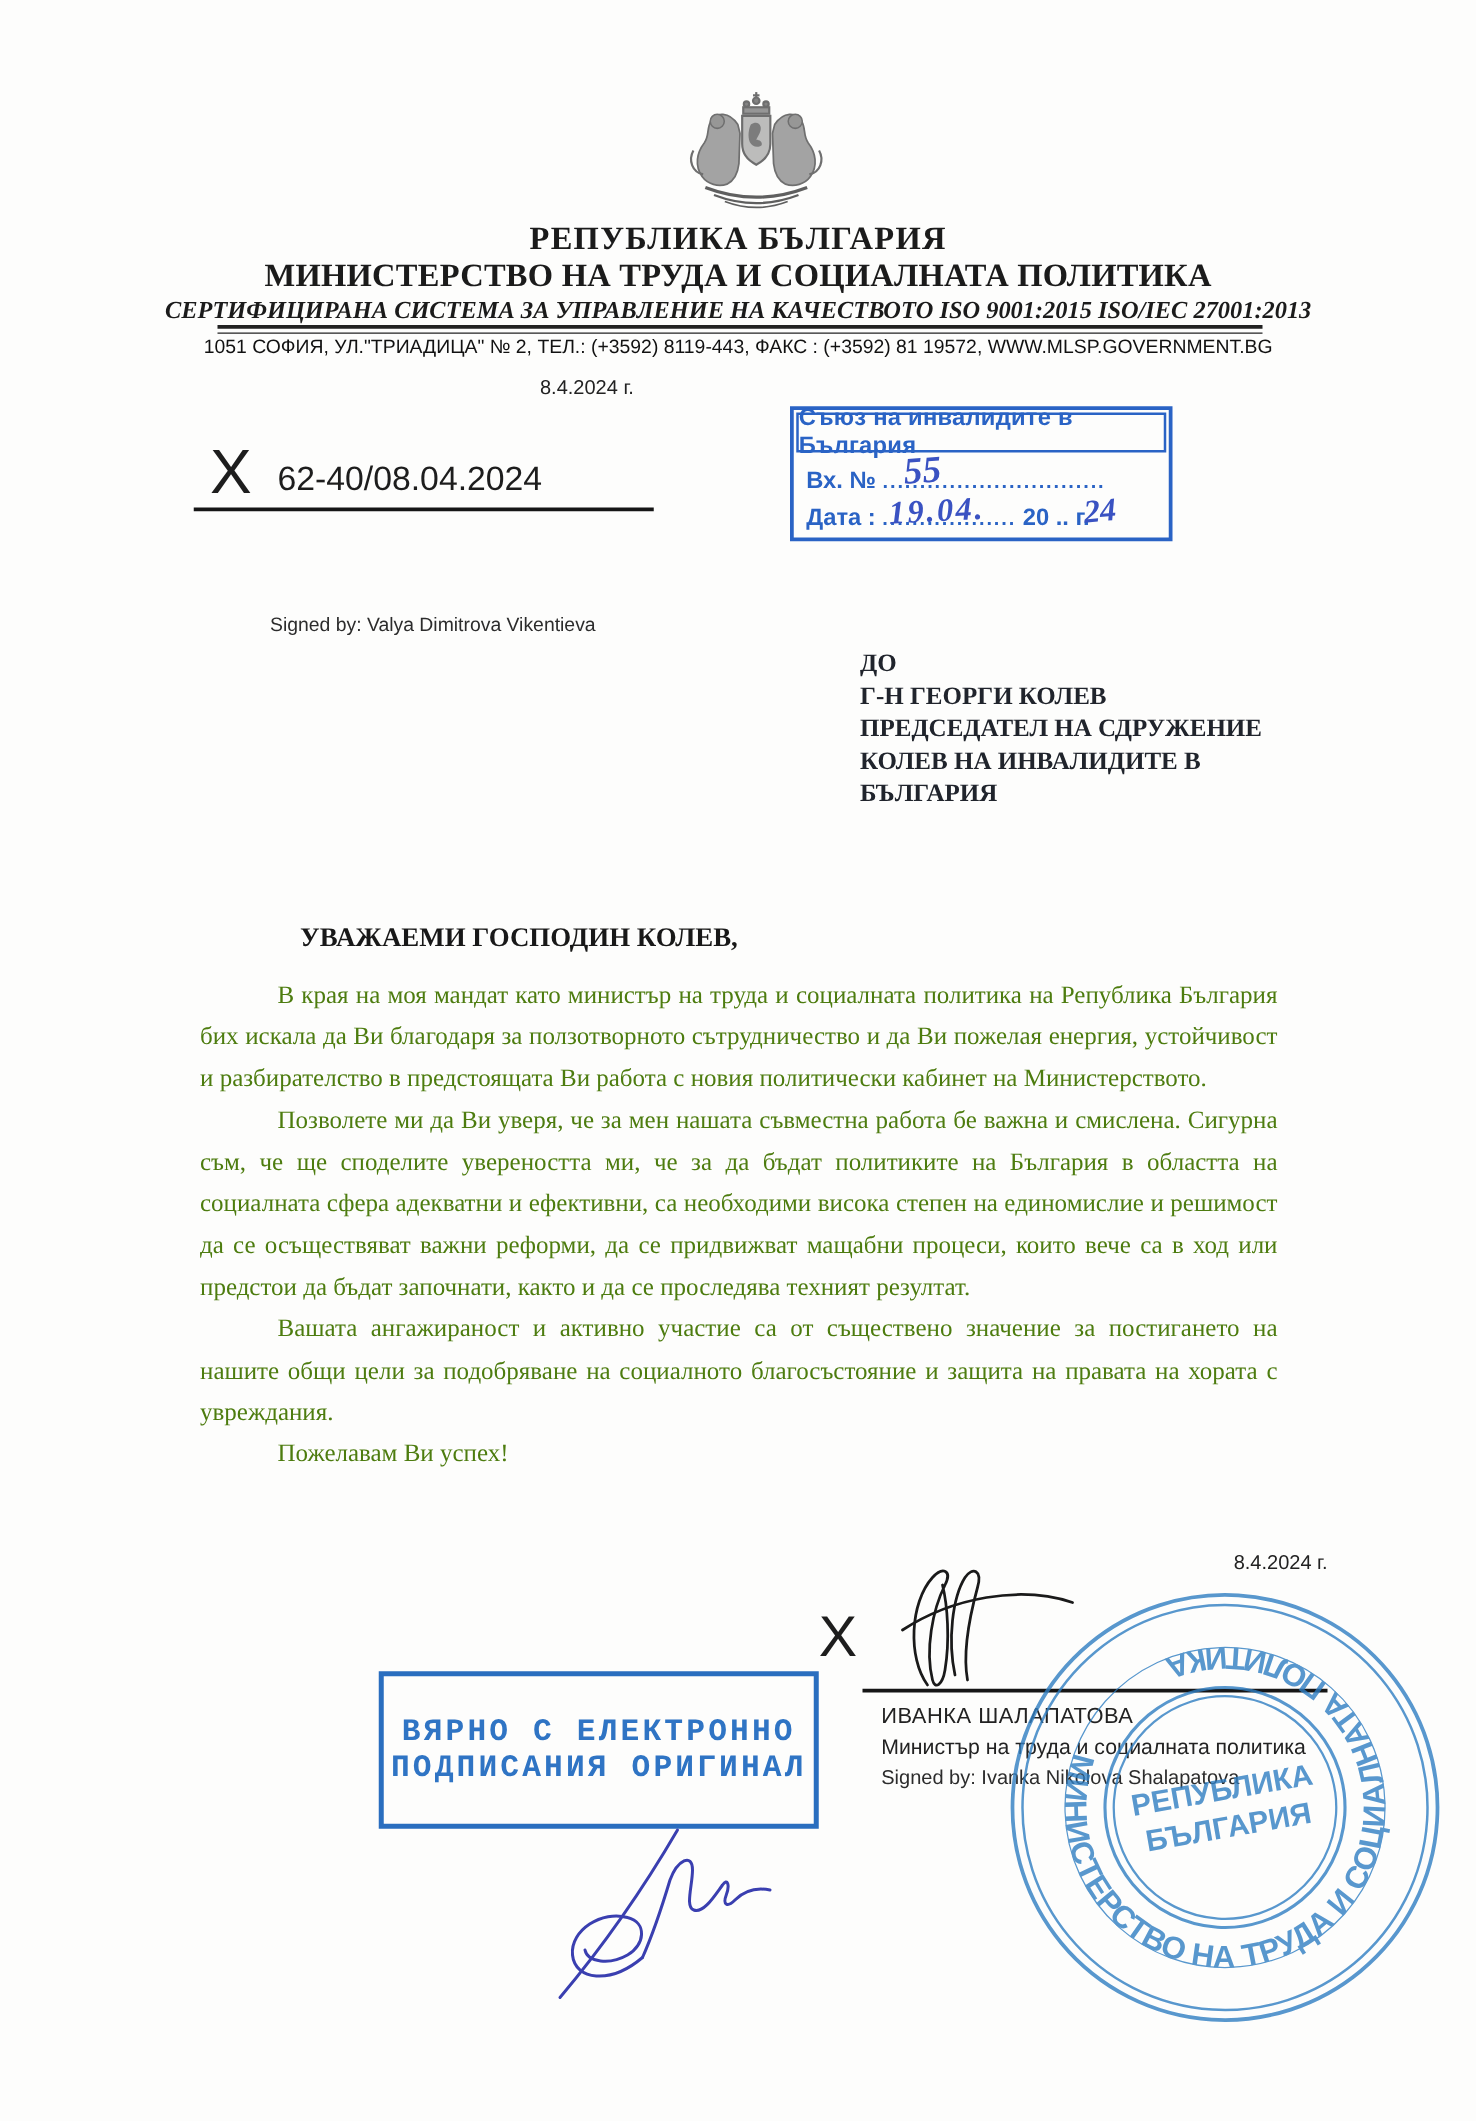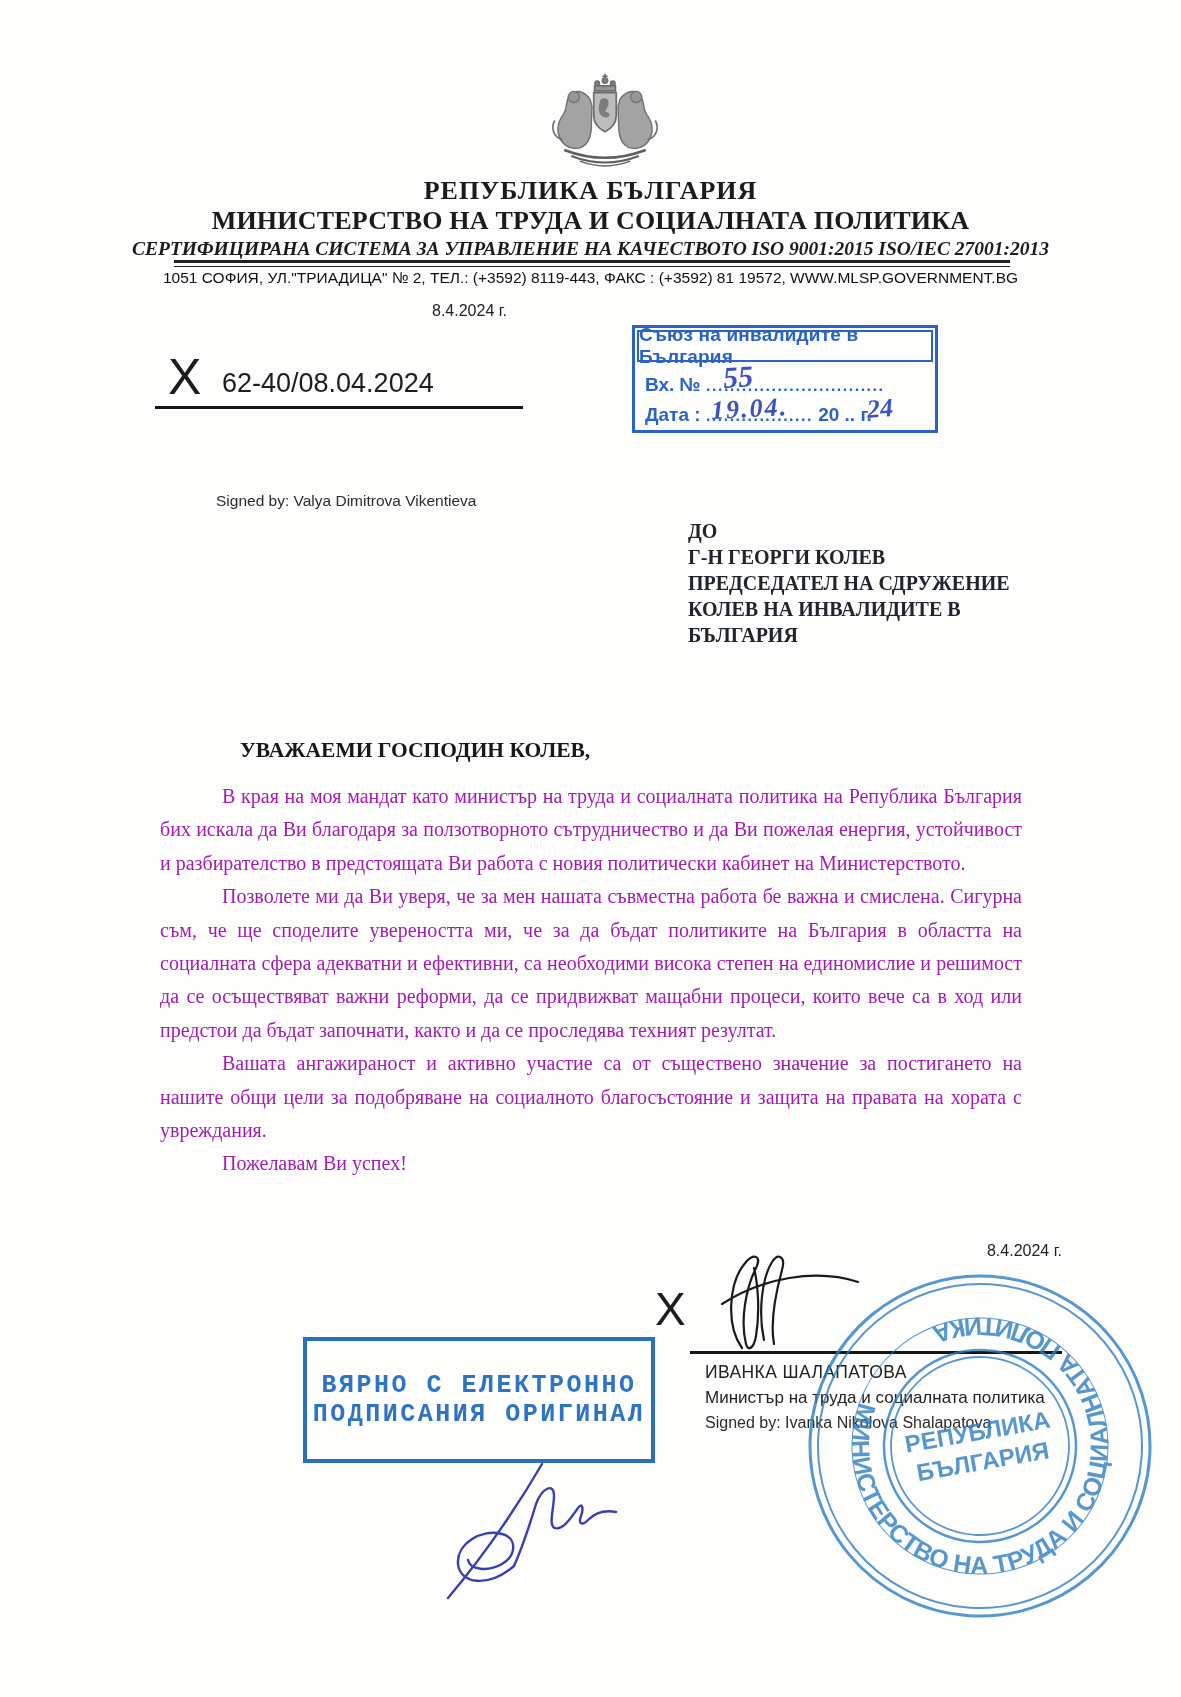--- a/index.html
+++ b/index.html
@@ -44,21 +44,21 @@
   .row1{top:46px;} .row2{top:76px;}
 
   
   .recipient{left:688px; top:518px; font-family:"Liberation Serif", serif;
     font-weight:bold; font-size:20px; line-height:26px; color:#20242c;}
 
   
   .salutation{left:240px; top:738px; font-family:"Liberation Serif", serif;
     font-weight:bold; font-size:21.5px; color:#181818;}
   .letter-body{left:160px; top:780px; width:862px; text-align:justify;
-    font-family:"Liberation Serif", serif; font-size:20px; line-height:33.4px; color:#a21caf;}
+    font-family:"Liberation Serif", serif; font-size:20px; line-height:33.4px; color:#4d7c0f;}
   .letter-body p{margin:0; text-indent:62px;}
 
   
   .sig-date{left:912px; top:1242px; width:150px; text-align:right; font-size:16px; color:#222;}
   .sig-x{left:655px; top:1282px; font-size:46px; color:#1d1d1d;}
   .sig-scribble{left:698px; top:1248px;}
   .sig-line{left:690px; top:1351px; width:372px; height:0; border-top:3px solid #161616;}
   .sig-name{left:705px; top:1362px; font-size:17.5px; letter-spacing:.4px; color:#222;}
   .sig-title{left:705px; top:1388px; font-size:17px; color:#222;}
   .sig-signedby{left:705px; top:1414px; font-size:16px; color:#2c2c2c;}

